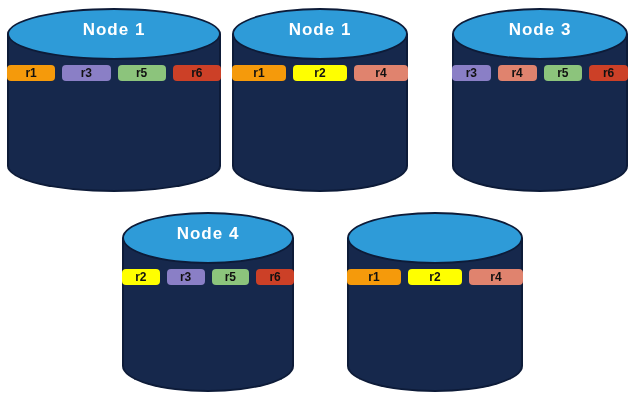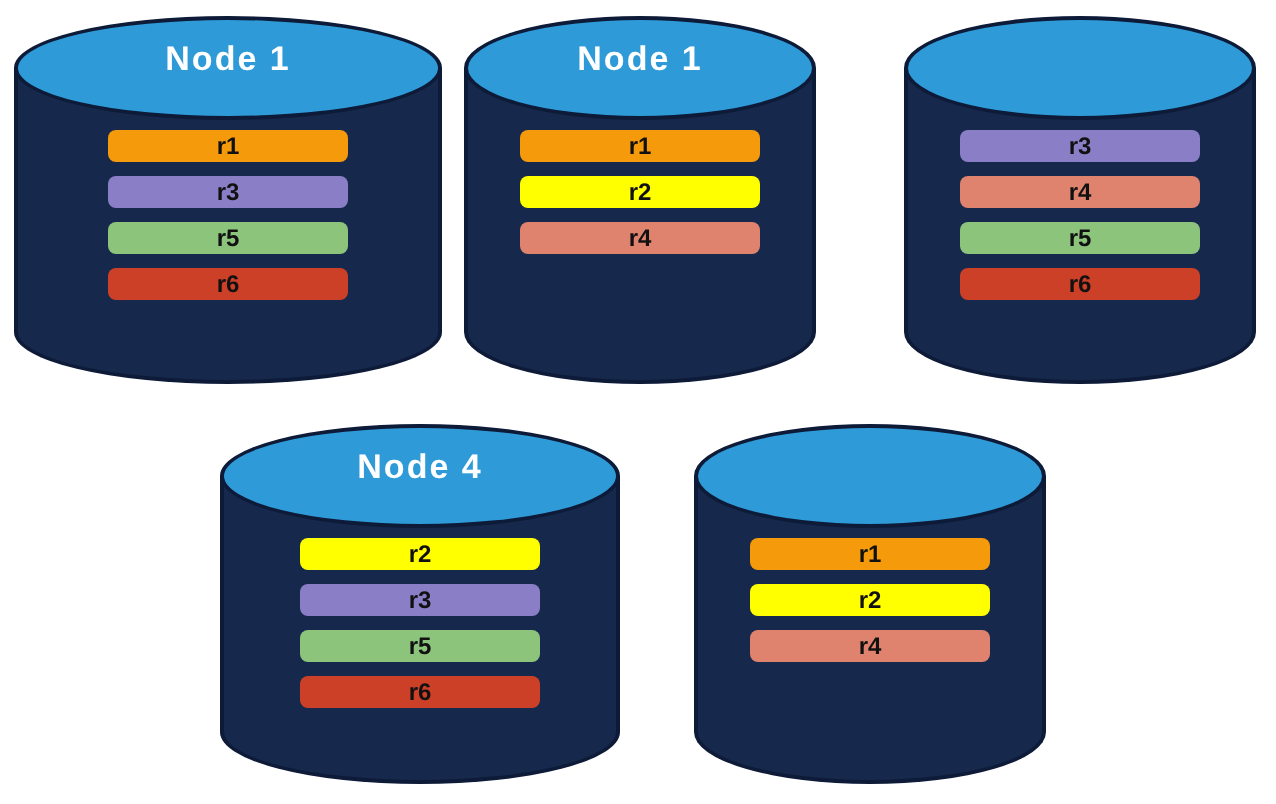--- a/index.html
+++ b/index.html
@@ -69,21 +69,21 @@
     pointer-events: none;
   }
 
   .replica-stack {
     position: absolute;
     left: 0;
     right: 0;
     top: 57px;
     z-index: 3;
     display: flex;
-    flex-direction: column;
+    flex-direction: row;
     align-items: center;
     gap: 7px;
   }
 
   .replica-bar {
     width: 120px;
     height: 16px;
     border-radius: 4px;
     color: #111111;
     font-size: 12px;
@@ -114,28 +114,29 @@
       <div class="node-title" style="color: rgb(255, 255, 255);">Node 1</div>
       <div class="replica-stack">
         <div class="replica-bar" style="background: rgb(245, 154, 11); color: rgb(17, 17, 17);">r1</div>
         <div class="replica-bar" style="background: rgb(255, 255, 0); color: rgb(17, 17, 17);">r2</div>
         <div class="replica-bar" style="background: rgb(224, 131, 110); color: rgb(17, 17, 17);">r4</div>
       </div>
     </div>
     <div class="node" style="left: 452px; top: 8px; width: 176px; height: 184px;">
       <div class="cyl-body" style="background: rgb(22, 40, 76); border-color: rgb(13, 27, 56);"></div>
       <div class="cyl-top" style="background: rgb(46, 155, 216); border-color: rgb(13, 27, 56);"></div>
+      <div class="node-title" style="color: rgb(255, 255, 255);">Node 3</div>
       <div class="replica-stack">
         <div class="replica-bar" style="background: rgb(138, 127, 198); color: rgb(17, 17, 17);">r3</div>
         <div class="replica-bar" style="background: rgb(224, 131, 110); color: rgb(17, 17, 17);">r4</div>
         <div class="replica-bar" style="background: rgb(140, 196, 124); color: rgb(17, 17, 17);">r5</div>
         <div class="replica-bar" style="background: rgb(204, 64, 39); color: rgb(17, 17, 17);">r6</div>
       </div>
     </div>
-    <div class="node" style="left: 110px; top: 212px; width: 200px; height: 180px;">
+    <div class="node" style="left: 122px; top: 212px; width: 172px; height: 180px;">
       <div class="cyl-body" style="background: rgb(22, 40, 76); border-color: rgb(13, 27, 56);"></div>
       <div class="cyl-top" style="background: rgb(46, 155, 216); border-color: rgb(13, 27, 56);"></div>
       <div class="node-title" style="color: rgb(255, 255, 255);">Node 4</div>
       <div class="replica-stack">
         <div class="replica-bar" style="background: rgb(255, 255, 0); color: rgb(17, 17, 17);">r2</div>
         <div class="replica-bar" style="background: rgb(138, 127, 198); color: rgb(17, 17, 17);">r3</div>
         <div class="replica-bar" style="background: rgb(140, 196, 124); color: rgb(17, 17, 17);">r5</div>
         <div class="replica-bar" style="background: rgb(204, 64, 39); color: rgb(17, 17, 17);">r6</div>
       </div>
     </div>

